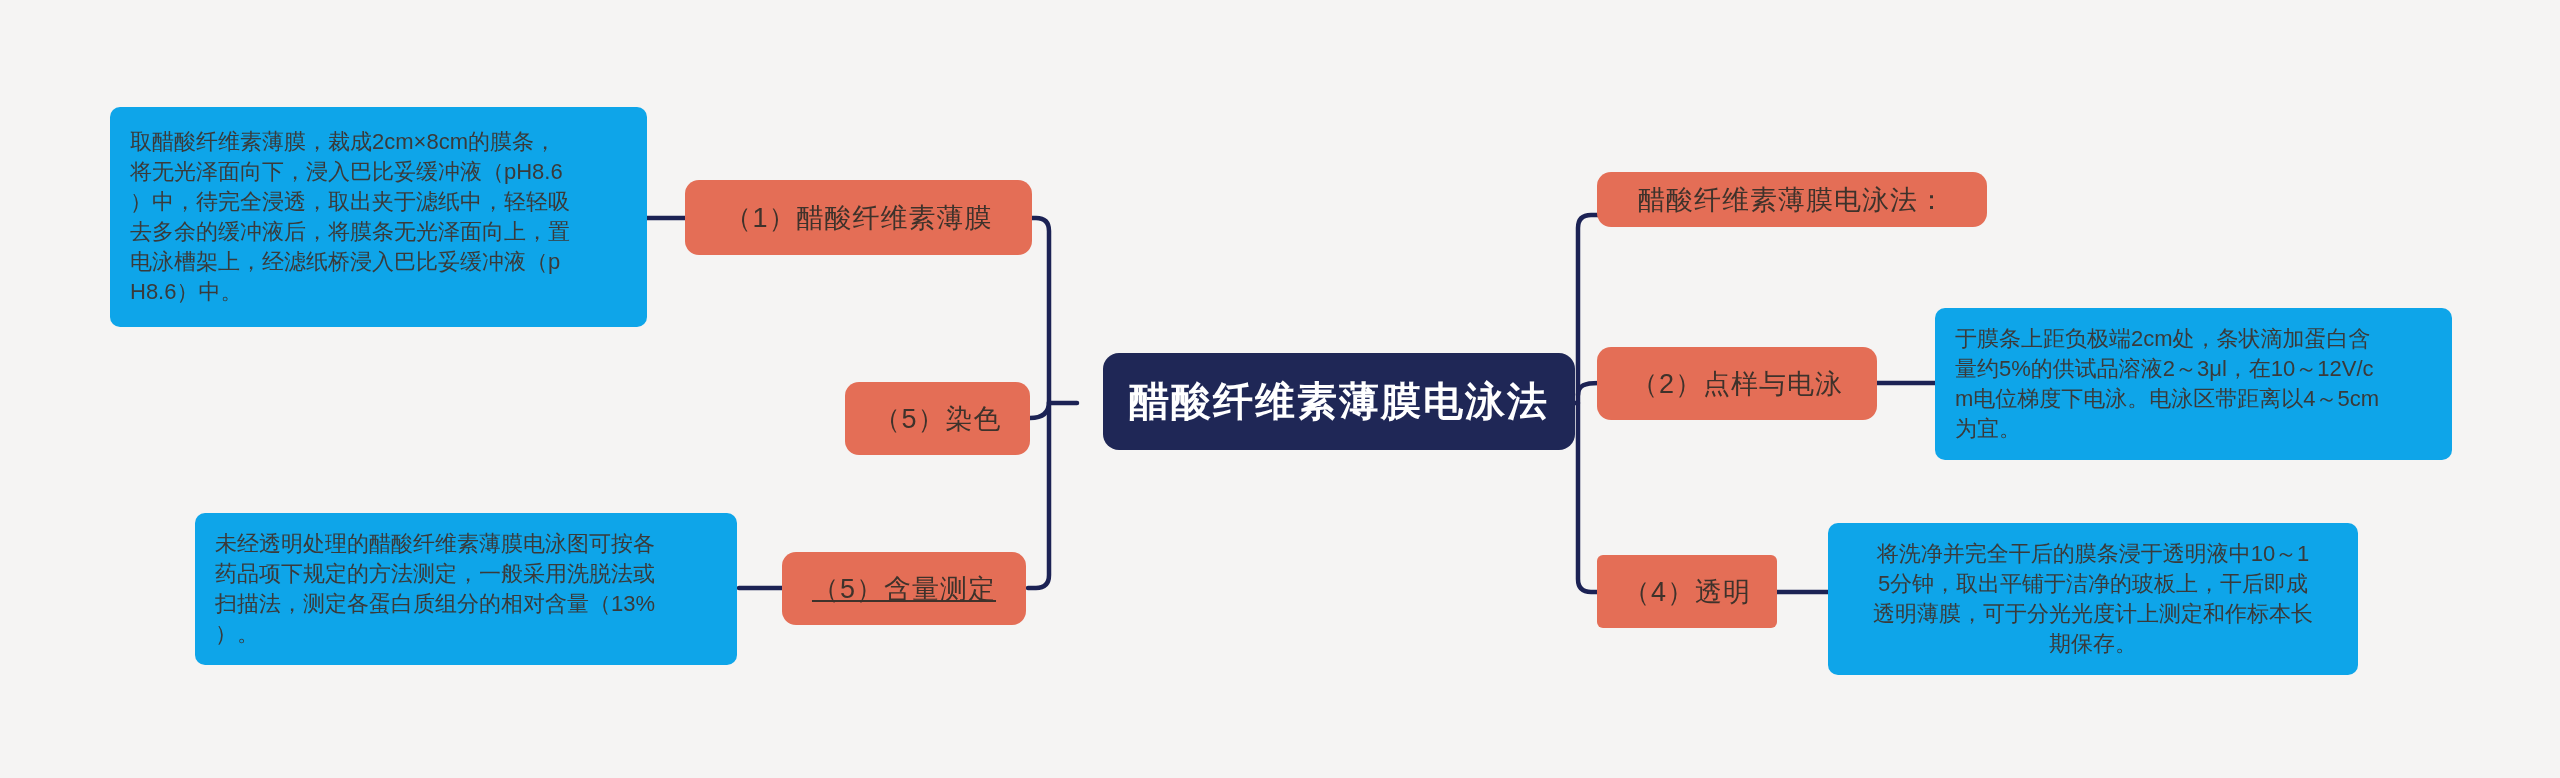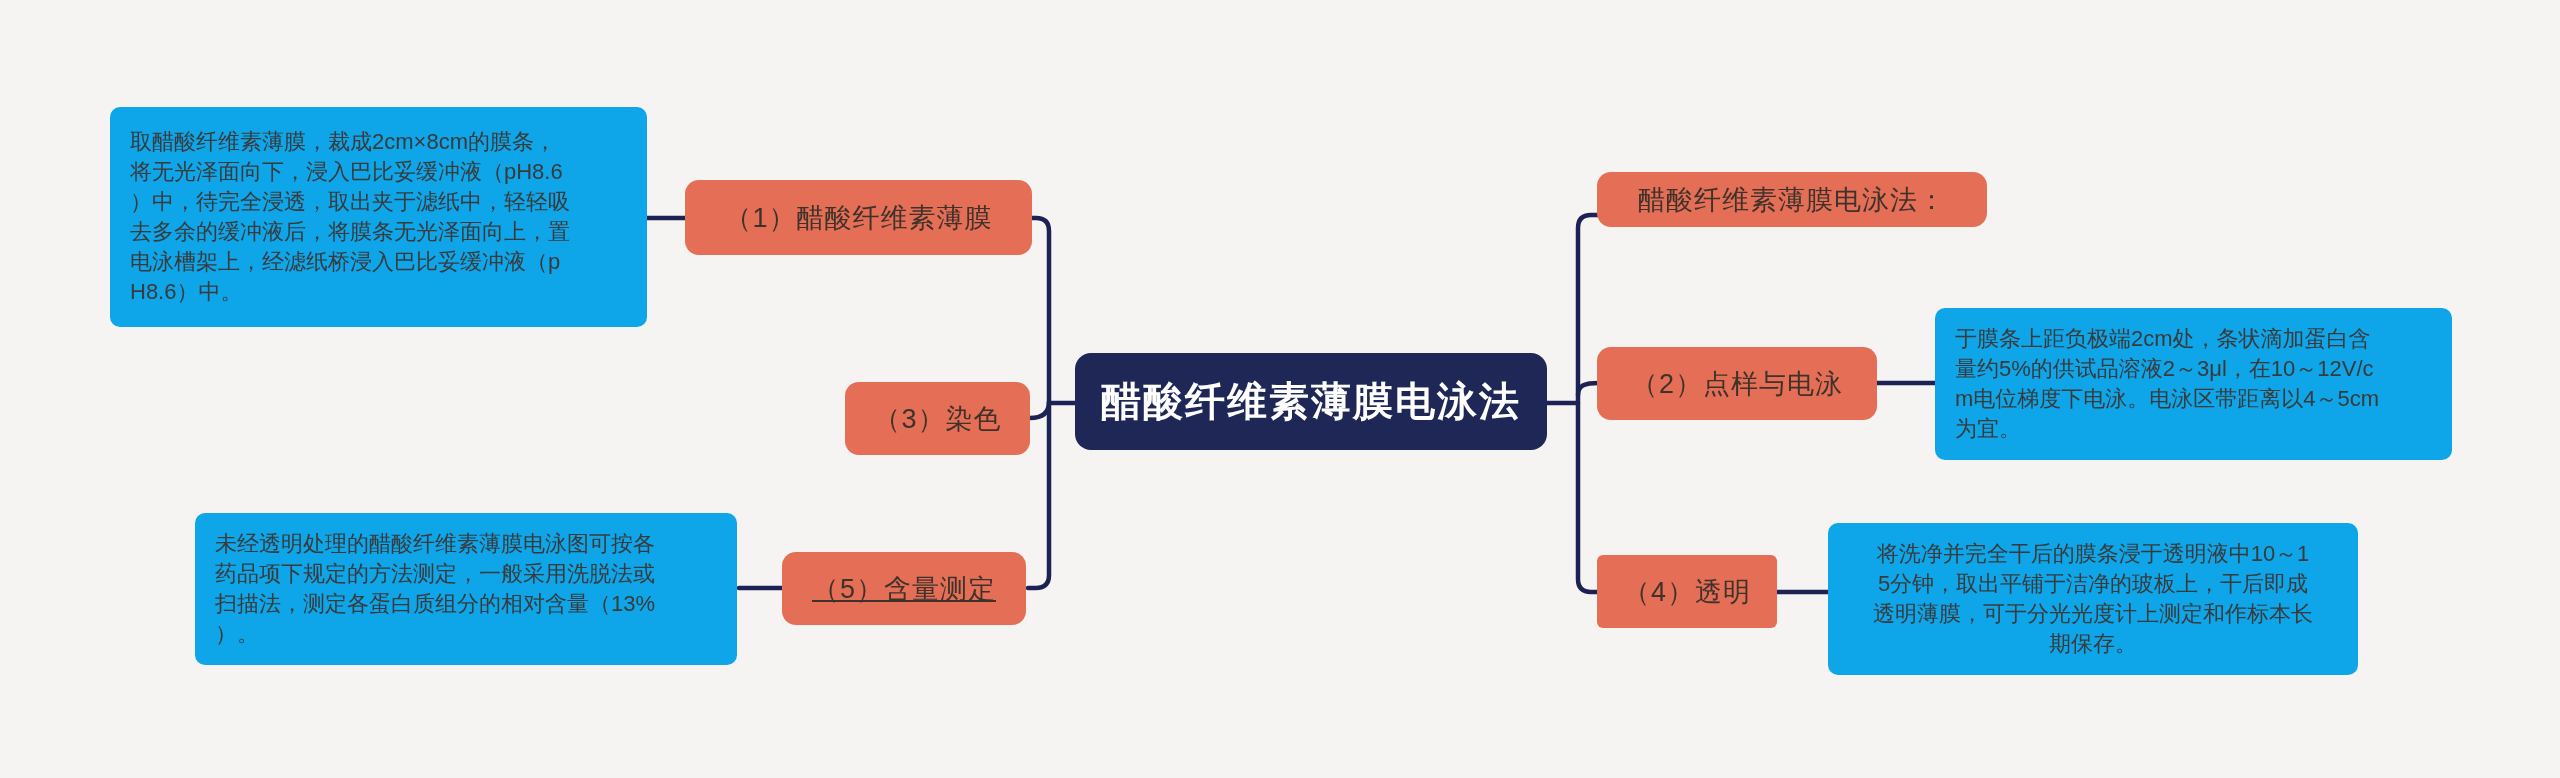--- a/index.html
+++ b/index.html
@@ -10,21 +10,21 @@
   }
   #connectors{position:absolute;left:0;top:0;width:2560px;height:778px;pointer-events:none;}
   .node{
     position:absolute;display:flex;align-items:center;justify-content:center;
     background:#e46e56;color:#3e322b;border-radius:14px;
     font-size:27px;letter-spacing:1px;white-space:nowrap;z-index:3;
   }
   .center-node{
     position:absolute;display:flex;align-items:center;justify-content:center;
     background:#1f2756;color:#ffffff;border-radius:16px;
-    font-size:40px;font-weight:bold;letter-spacing:2px;white-space:nowrap;z-index:4;
+    font-size:40px;font-weight:bold;letter-spacing:2px;white-space:nowrap;z-index:4;margin-left:28px;
   }
   .note{
     position:absolute;box-sizing:border-box;background:#0ea5e9;border-radius:10px;
     color:#3a3a3a;font-size:22px;line-height:30px;white-space:pre-line;
     padding:20px 20px;z-index:2;
   }
   
   #note-1{left:110px;top:107px;width:537px;height:220px;}
   #note-5{left:195px;top:513px;width:542px;height:152px;padding-top:16px;}
   #note-2{left:1935px;top:308px;width:517px;height:152px;padding-top:16px;}
@@ -78,19 +78,19 @@
 <div class="note" id="note-2">于膜条上距负极端2cm处，条状滴加蛋白含
 量约5%的供试品溶液2～3μl，在10～12V/c
 m电位梯度下电泳。电泳区带距离以4～5cm
 为宜。</div>
 <div class="note" id="note-4">将洗净并完全干后的膜条浸于透明液中10～1
 5分钟，取出平铺于洁净的玻板上，干后即成
 透明薄膜，可于分光光度计上测定和作标本长
 期保存。</div>
 
 <div class="node" id="branch-1">（1）醋酸纤维素薄膜</div>
-<div class="node" id="branch-3">（3）染色</div>
+<div class="node" id="branch-3">（5）染色</div>
 <div class="node" id="branch-5">（5）含量测定</div>
 <div class="node" id="branch-rtop">醋酸纤维素薄膜电泳法：</div>
 <div class="node" id="branch-2">（2）点样与电泳</div>
 <div class="node" id="branch-4">（4）透明</div>
 
 <div class="center-node" id="central">醋酸纤维素薄膜电泳法</div>
 
 </body></html>

